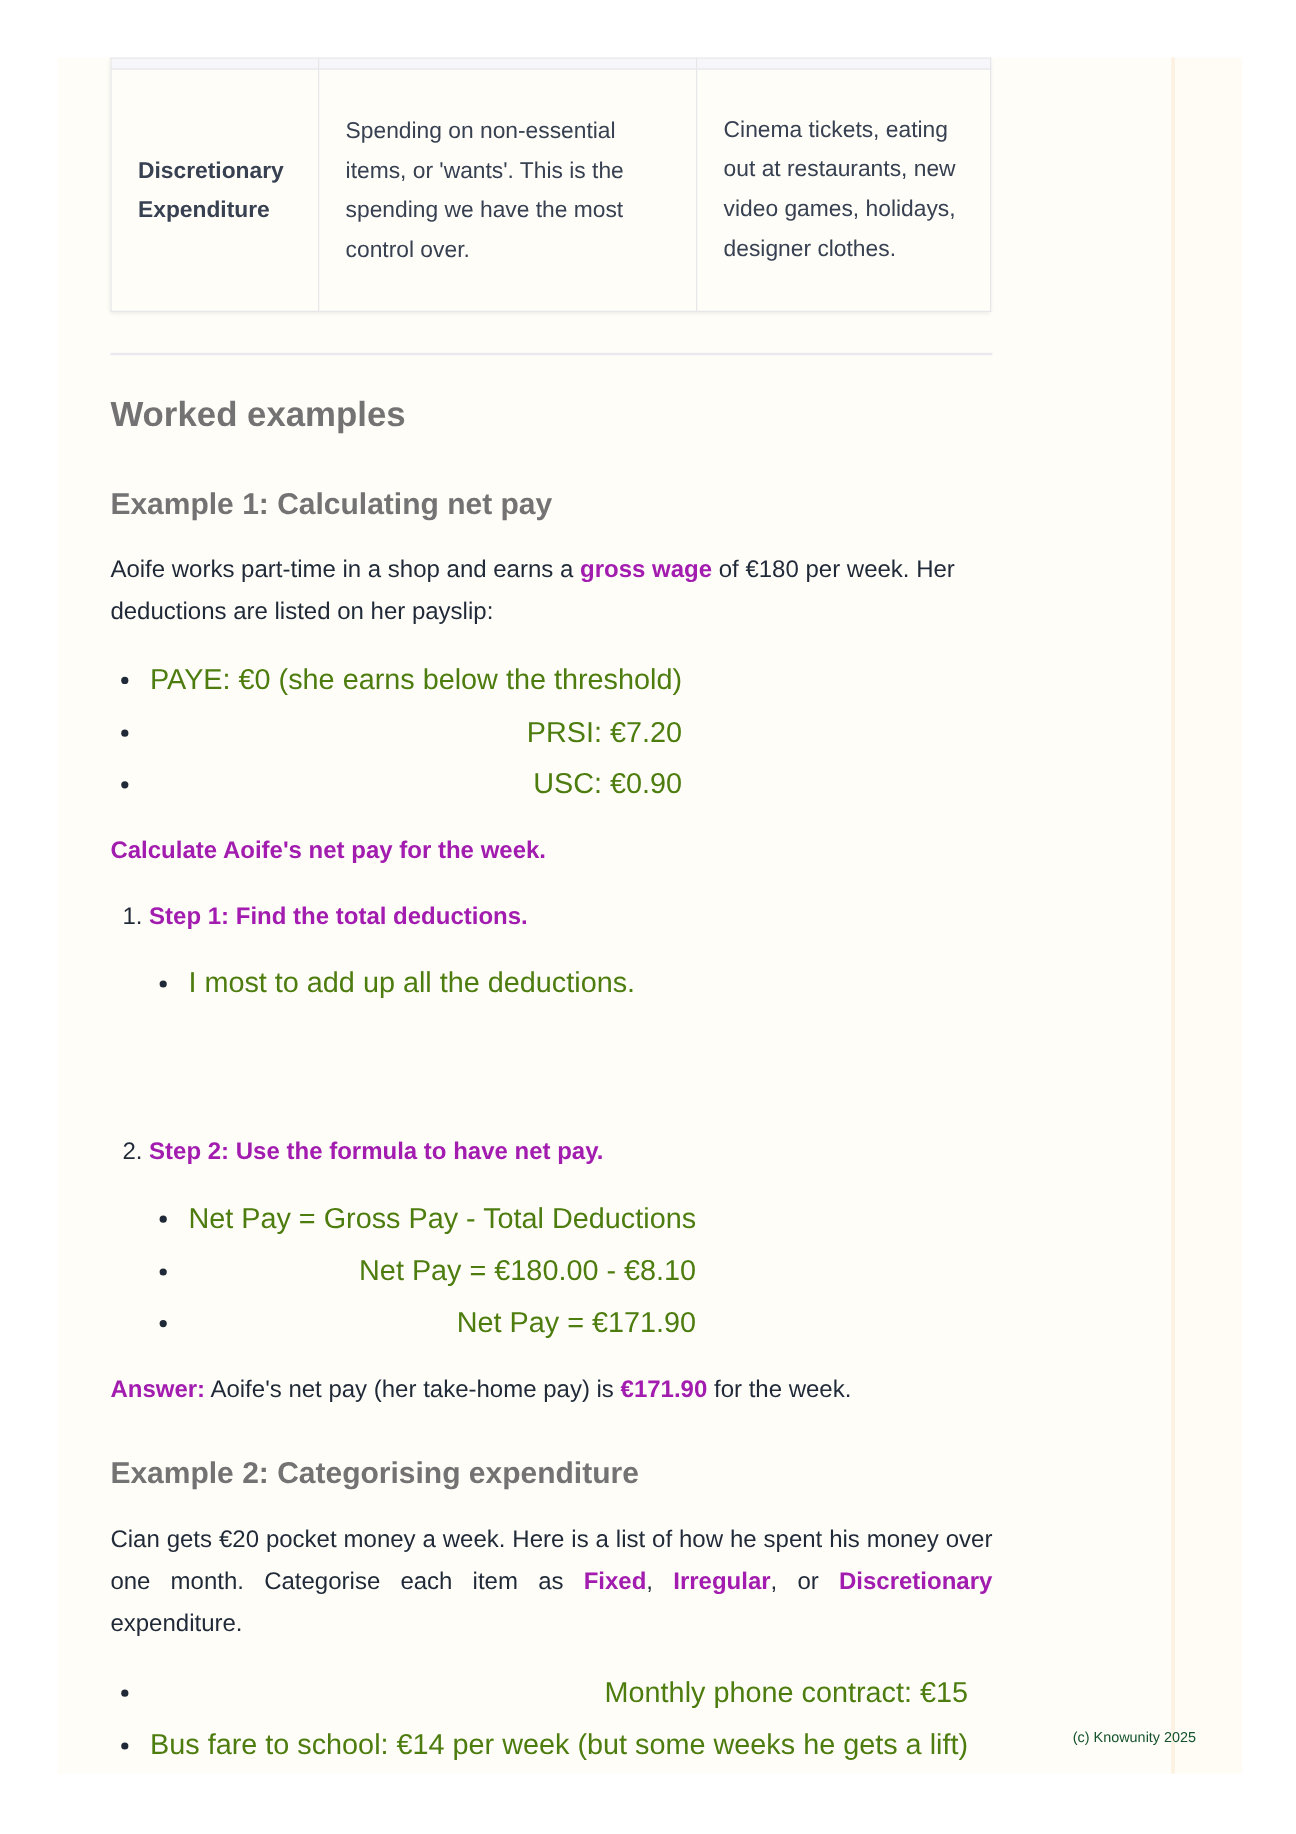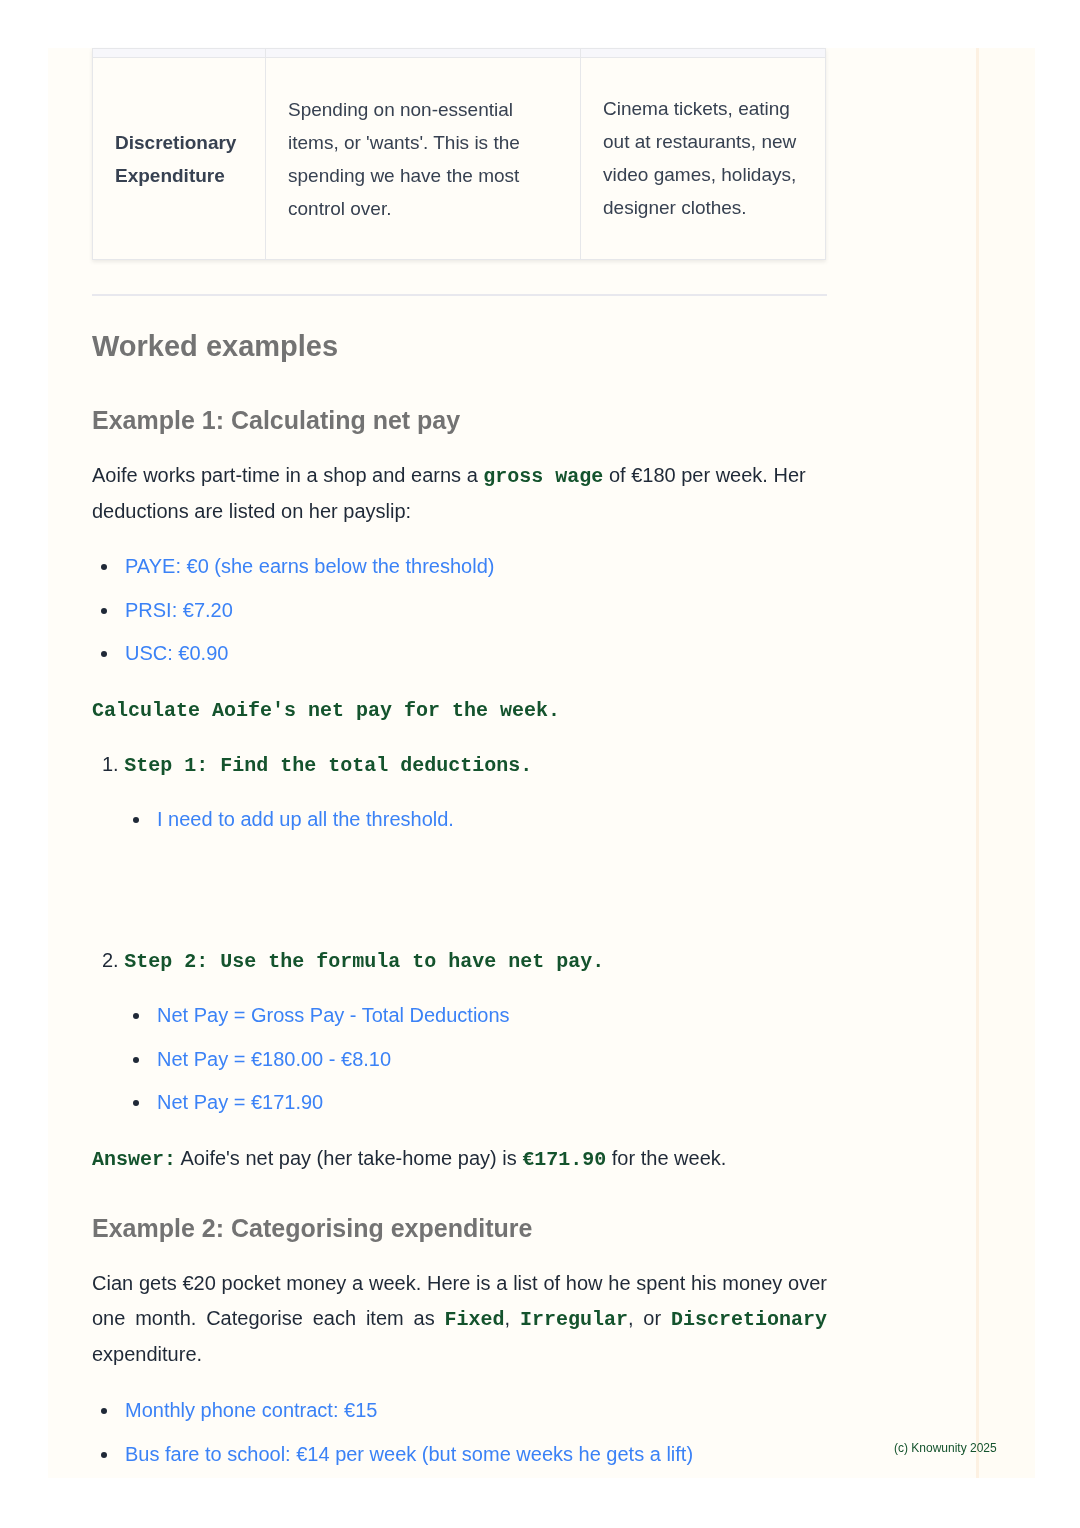--- a/index.html
+++ b/index.html
@@ -23,23 +23,23 @@
   .hdr-row td { height: 8px; background: #f7f7fb; padding: 0; }
   .c1 { width: 128px; padding: 0 22px; font-weight: bold; color: #111827; }
   .c2 { width: 270px; padding: 0 22px; }
   .c3 { width: 200px; padding: 18px 22px 20px 22px; }
   .rule { position: absolute; left: 92px; top: 294px; width: 735px; height: 2px; background: #e8e8ee; }
   h2, h3 { margin: 0; font-weight: bold; color: #737373; position: absolute; left: 92px; }
   h2 { top: 330px; font-size: 29px; }
   h3 { font-size: 25px; }
   .p { position: absolute; left: 92px; width: 735px; font-size: 20px; line-height: 35px; color: #1f2937; margin: 0; }
   .j { text-align: justify; }
-  b { color: #14532d; font-family: Liberation Mono, monospace; }
+  b { color: #a21caf; }
   ul.b { list-style: none; margin: 0; padding: 0; position: absolute; }
-  ul.b li { position: relative; font-size: 20px; line-height: 35px; height: 43.5px; padding-left: 33px; color: #3b82f6; }
+  ul.b li { position: relative; font-size: 24px; line-height: 35px; height: 43.5px; padding-left: 33px; color: #4d7c0f; text-align: right; }
   ul.b li::before { content: ""; position: absolute; left: 9px; top: 15px; width: 6px; height: 6px; border-radius: 50%; background: #1f2937; }
   .step { position: absolute; left: 102px; font-size: 20px; line-height: 35px; color: #1f2937; }
   .footer { position: absolute; left: 894px; top: 1441px; font-size: 12px; color: #14532d; }
 </style>
 </head>
 <body>
 
 <div class="page"></div>
 <div class="side-strip"></div>
 
@@ -68,21 +68,21 @@
 <ul class="b" style="top:549px; left:92px;">
   <li>PAYE: €0 (she earns below the threshold)</li>
   <li>PRSI: €7.20</li>
   <li>USC: €0.90</li>
 </ul>
 
 <p class="p" style="top:692px"><b>Calculate Aoife's net pay for the week.</b></p>
 
 <div class="step" style="top:747px"><span>1.</span> <b>Step 1: Find the total deductions.</b></div>
 <ul class="b" style="top:802px; left:124px;">
-  <li>I need to add up all the threshold.</li>
+  <li>I most to add up all the deductions.</li>
 </ul>
 
 <div class="step" style="top:943px"><span>2.</span> <b>Step 2: Use the formula to have net pay.</b></div>
 <ul class="b" style="top:998px; left:124px;">
   <li>Net Pay = Gross Pay - Total Deductions</li>
   <li>Net Pay = €180.00 - €8.10</li>
   <li>Net Pay = €171.90</li>
 </ul>
 
 <p class="p" style="top:1141px"><b>Answer:</b><span> Aoife's net pay (her take-home pay) is </span><b>€171.90</b><span> for the week.</span></p>

